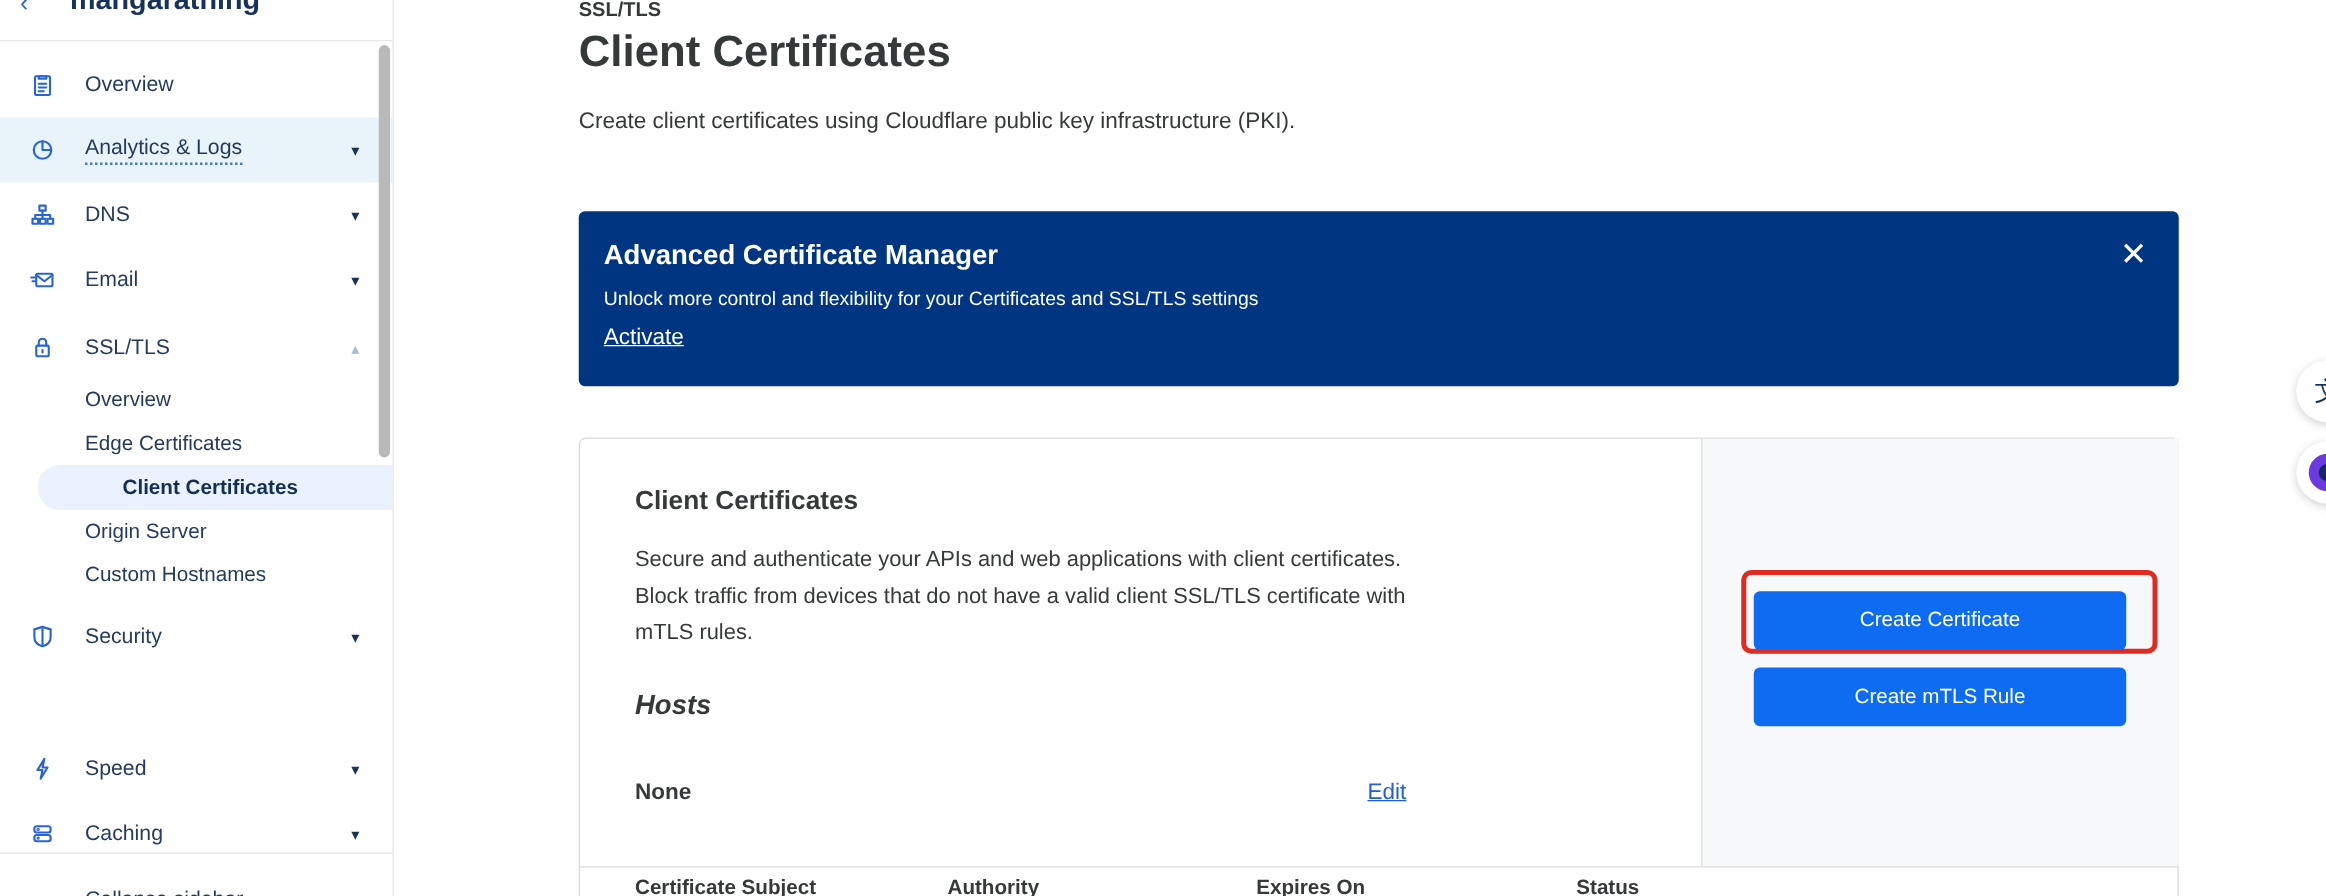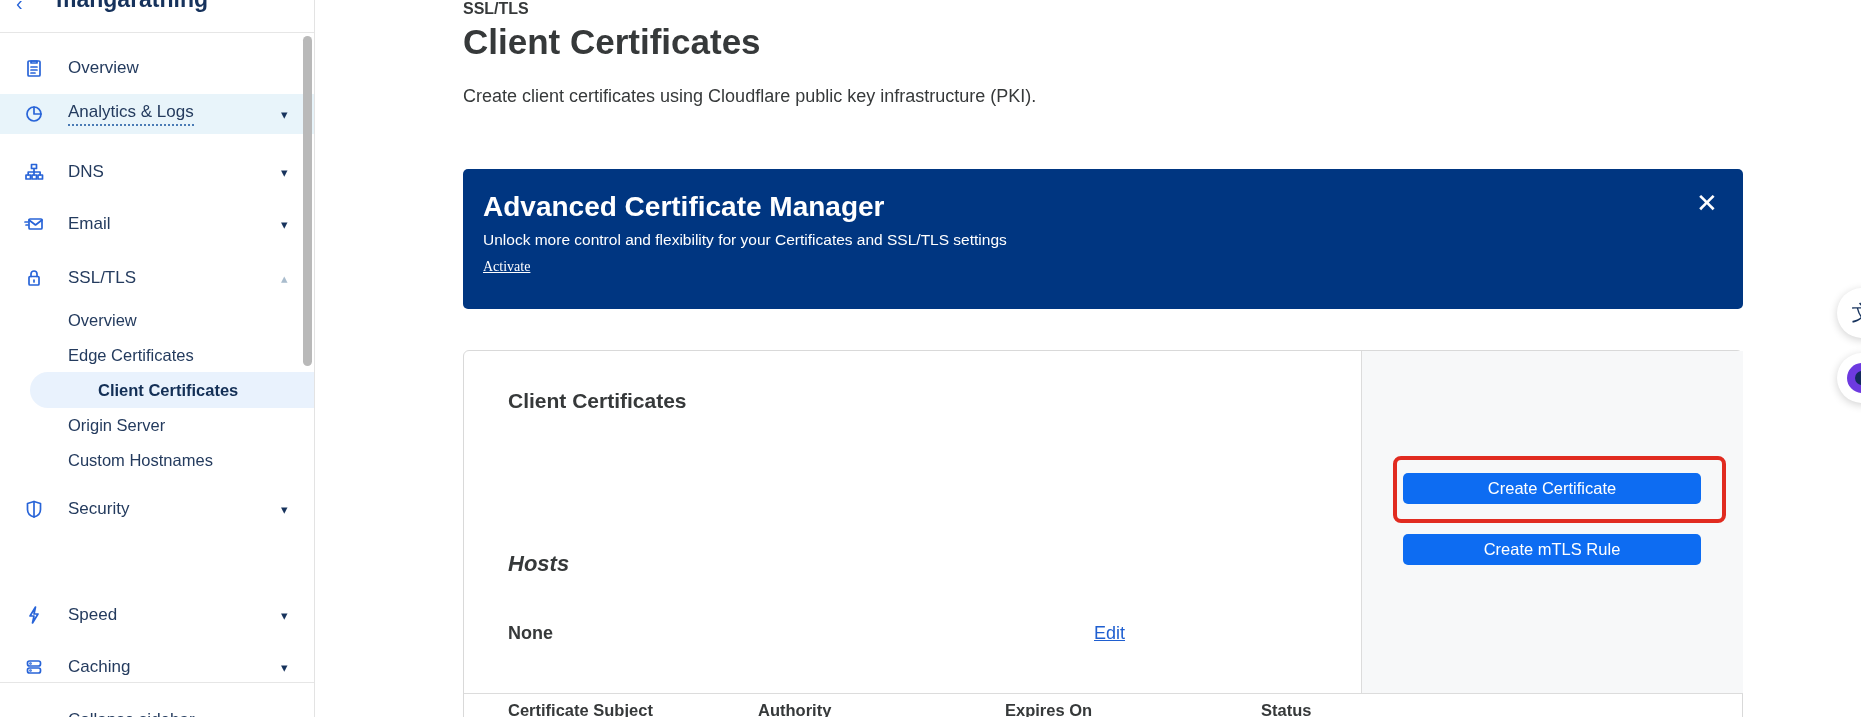--- a/index.html
+++ b/index.html
@@ -35,23 +35,23 @@
   .eyebrow { position:absolute; left:463px; top:0px; font-size:16px; font-weight:bold; color:#36393a; }
   .page-title { position:absolute; left:463px; top:22px; font-size:35px; font-weight:bold; color:#36393a; }
   .page-desc { position:absolute; left:463px; top:86px; font-size:18px; color:#36393a; }
   .doc-link { position:absolute; left:463px; top:125px; font-size:18px; color:#1f5fd0;
               text-decoration:underline; cursor:pointer; }
   .ext-ico { position:absolute; font-size:14px; color:#1f5fd0; margin-left:8px; text-decoration:none; display:inline-block; }
 
   
   .banner { position:absolute; left:463px; top:169px; width:1280px; height:140px;
             background:#003681; border-radius:5px; color:#fff; }
-  .banner-title { position:absolute; left:20px; top:22px; font-size:28px; font-weight:bold; }
+  .banner-title { position:absolute; left:20px; top:22px; font-size:22px; font-weight:bold; }
   .banner-sub { position:absolute; left:20px; top:62px; font-size:15.5px; }
-  .banner-action { position:absolute; left:20px; top:90px; font-size:14px; text-decoration:underline; cursor:pointer;font-family:Liberation Serif, serif; }
+  .banner-action { position:absolute; left:20px; top:90px; font-size:18px; text-decoration:underline; cursor:pointer; }
   .banner-close { position:absolute; left:1228px; top:18px; width:32px; height:32px; cursor:pointer;
                   color:#fff; font-size:26px; font-weight:300; display:flex; align-items:center; justify-content:center; }
 
   
   .card { position:absolute; left:463px; top:350px; width:1280px; height:400px;
           border:1px solid #d9d9d9; border-radius:6px; background:#fff; }
   .card-right { position:absolute; left:897px; top:0; width:382px; height:342px;
                 background:#f7f8f9; border-left:1px solid #dcdcdc; }
   .card-title { position:absolute; left:44px; top:38px; font-size:21px; font-weight:bold; color:#36393a; }
   .card-desc { position:absolute; left:44px; top:82px; width:652px; font-size:17.5px; line-height:29px; color:#36393a; }
@@ -59,21 +59,21 @@
   .hosts-hint { position:absolute; left:44px; top:240px; font-size:17px; color:#6b6f73; }
   .hosts-value { position:absolute; left:44px; top:272px; font-size:18px; color:#36393a;font-weight:bold; }
   .edit-link { position:absolute; left:630px; top:272px; font-size:18px; color:#1f5fd0;
                text-decoration:underline; cursor:pointer; }
   .card-hdivider { position:absolute; left:0; top:342px; width:1279px; height:1px; background:#dcdcdc; }
   .thead { position:absolute; top:350px; font-size:16.5px; font-weight:bold; color:#36393a; white-space:nowrap; }
 
   
   .annot { position:absolute; left:929px; top:105px; width:333px; height:67px;
            border:4px solid #e12b20; border-radius:8px; }
-  .btn { position:absolute; left:939px; width:298px; height:31px; background:#0d6cf2; border:none;
+  .btn { position:absolute; left:939px; width:298px; height:47px; background:#0d6cf2; border:none;
          border-radius:5px; color:#fff; font-size:16.5px; font-family:"Liberation Sans", sans-serif; cursor:pointer; }
   .btn-1 { top:122px; }
   .btn-2 { top:183px; }
 
   
   .float-circle { position:absolute; width:50px; height:50px; background:#fff; border-radius:50%;
                   box-shadow:0 2px 8px rgba(0,0,0,.18); display:flex; align-items:center; justify-content:center; cursor:pointer; }
   .fc1 { left:1837px; top:288px; font-size:21px; color:#16325c; }
   .fc2 { left:1837px; top:353px; }
   .ext-logo { width:30px; height:30px; border-radius:50%; border:8px solid #6d3ae0; background:#132a5e; }
@@ -92,21 +92,21 @@
       <span class="ic">
         <svg class="nicon" width="20" height="20" viewBox="0 0 20 20">
             <rect x="4" y="3" width="12" height="15" rx="1"></rect>
             <path d="M7 3h6v2H7z"></path>
             <path d="M7 9h6M7 12h6M7 15h4"></path>
           </svg>
       </span>
       <span class="lbl">Overview</span>
     </div>
 
-    <div class="nav-row row-hl" style="top:94px;height:40px">
+    <div class="nav-row row-hl" style="top:94px;height:52px">
       <span class="ic">
         <svg class="nicon" width="20" height="20" viewBox="0 0 20 20">
             <circle cx="10" cy="10" r="7"></circle>
             <path d="M10 3v7h7"></path>
           </svg>
       </span>
       <span class="lbl">Analytics &amp; Logs</span>
       <span class="chev">▾</span>
     </div>
 
@@ -217,20 +217,21 @@
     <div class="banner-title">Advanced Certificate Manager</div>
     <div class="banner-sub">Unlock more control and flexibility for your Certificates and SSL/TLS settings</div>
     <div class="banner-action">Activate</div>
     <div class="banner-close">✕</div>
   </div>
 
   <div class="card">
     <div class="card-right"></div>
 
     <div class="card-title">Client Certificates</div>
+    <div class="card-desc">Secure and authenticate your APIs and web applications with client certificates. Block traffic from devices that do not have a valid client SSL/TLS certificate with mTLS rules.</div>
 
     <div class="hosts-title">Hosts</div>
     <div class="hosts-value">None</div>
     <div class="edit-link">Edit</div>
 
     <div class="annot"></div>
     <button class="btn btn-1">Create Certificate</button>
     <button class="btn btn-2">Create mTLS Rule</button>
 
     <div class="card-hdivider"></div>

